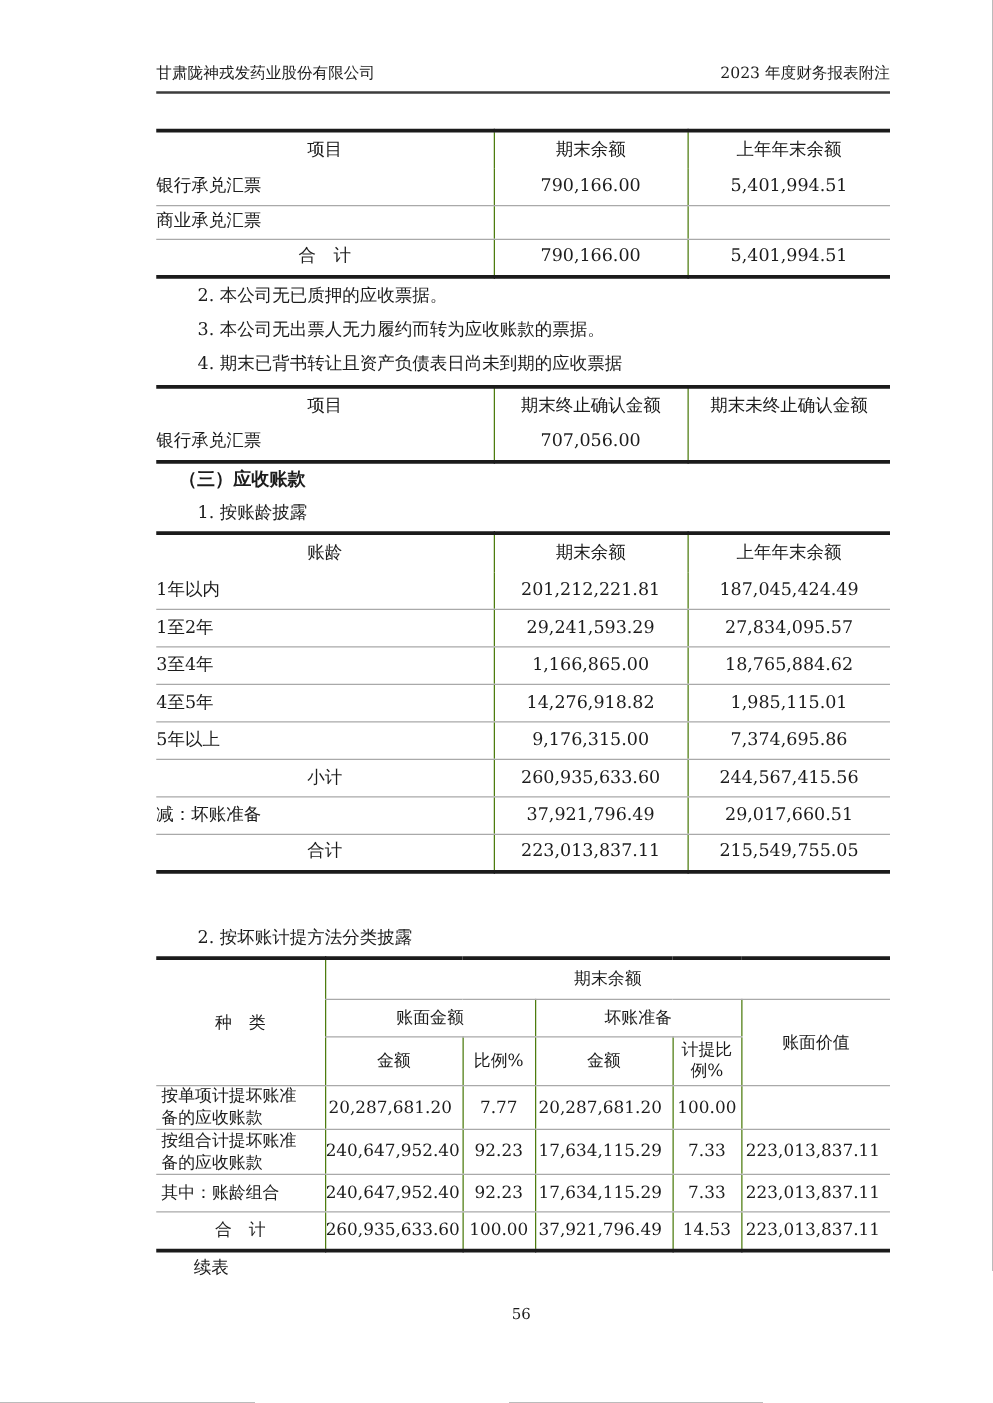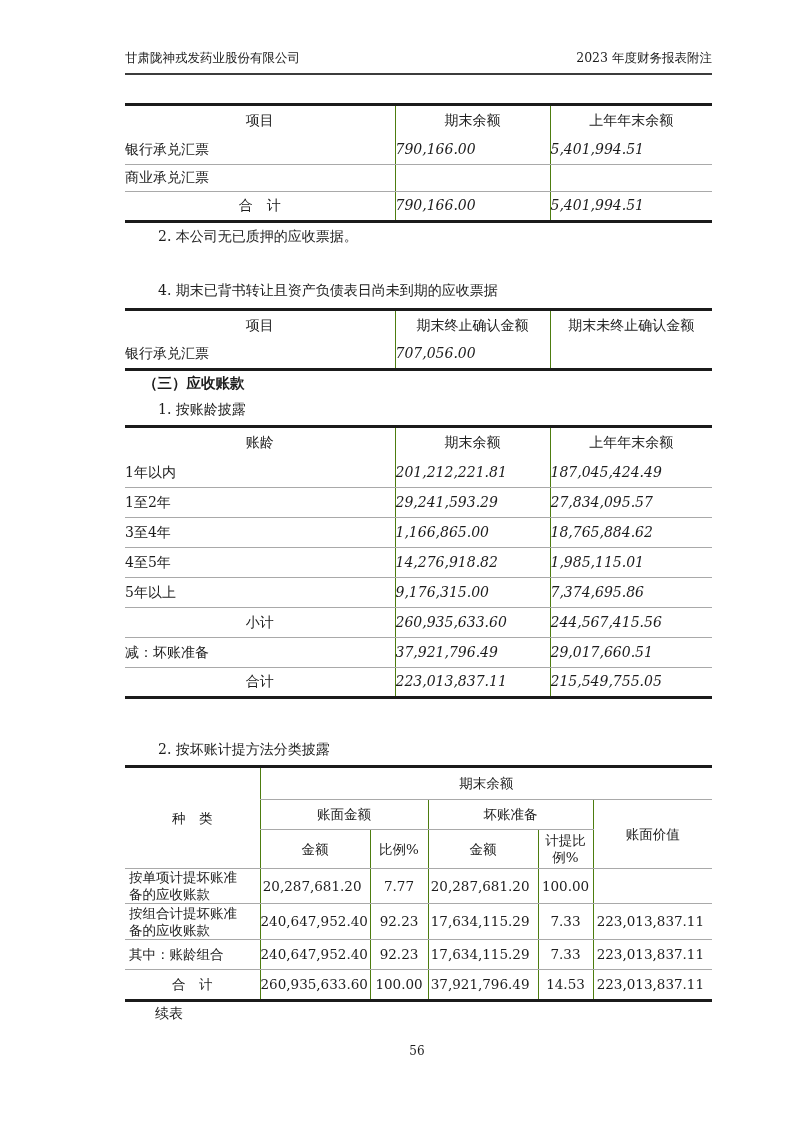--- a/index.html
+++ b/index.html
@@ -32,21 +32,21 @@
   }
   table.t td, table.t th {
     font-weight: normal; vertical-align: middle;
     padding: 0; line-height: 1.25; overflow: hidden;
   }
   table.t td { border-bottom: 1px solid #a9a9a9; }
   table.t tr:last-child td { border-bottom: none; }
   .vl { border-left: 1px solid #4d7c0f; }
   .ctr { text-align: center; margin-top: 24px; }
   .lbl { text-align: left; padding-left: 8px; }
-  .num { text-align: left; padding-right: 12px; font-style: italic; }
+  .num { text-align: center; padding-right: 12px; }
 
   
   table.t4 { font-size: 13.5px; }
   table.t4 .lbl4 { text-align: left; padding-left: 4px; padding-right: 16px; }
   table.t4 .num4 { text-align: right; padding-right: 8px; }
 
   .note-line {
     position: absolute; left: 158px;
     font-size: 14px; white-space: nowrap;
   }
@@ -97,20 +97,21 @@
     </tr>
     <tr style="height:30px">
       <td class="ctr">合　计</td>
       <td class="num vl">790,166.00</td>
       <td class="num vl">5,401,994.51</td>
     </tr>
   </tbody>
     </table>
 
   <div class="note-line" style="top:228px">2. 本公司无已质押的应收票据。</div>
+  <div class="note-line" style="top:255px">3. 本公司无出票人无力履约而转为应收账款的票据。</div>
   <div class="note-line" style="top:282px">4. 期末已背书转让且资产负债表日尚未到期的应收票据</div>
 
   <table class="t" style="top:308px">
     <colgroup>
         <col style="width:270px">
         <col style="width:155px">
         <col style="width:162px">
       </colgroup>
     <tbody>
         <tr style="height:30px">

